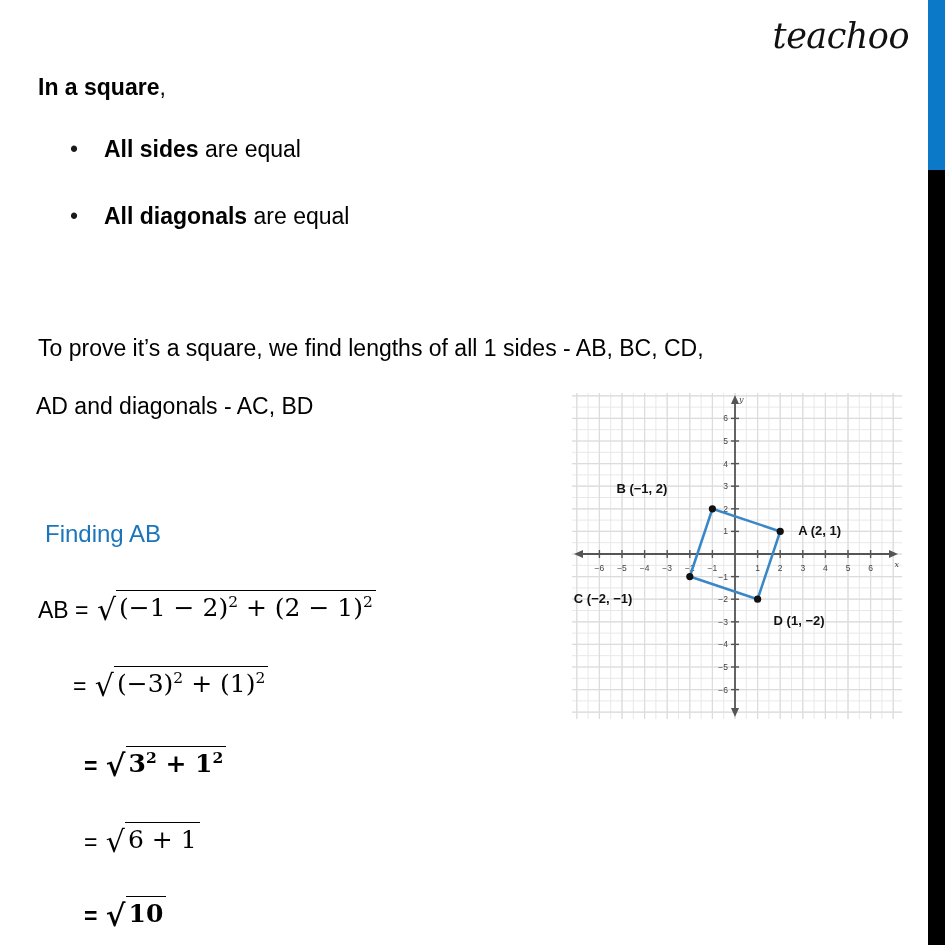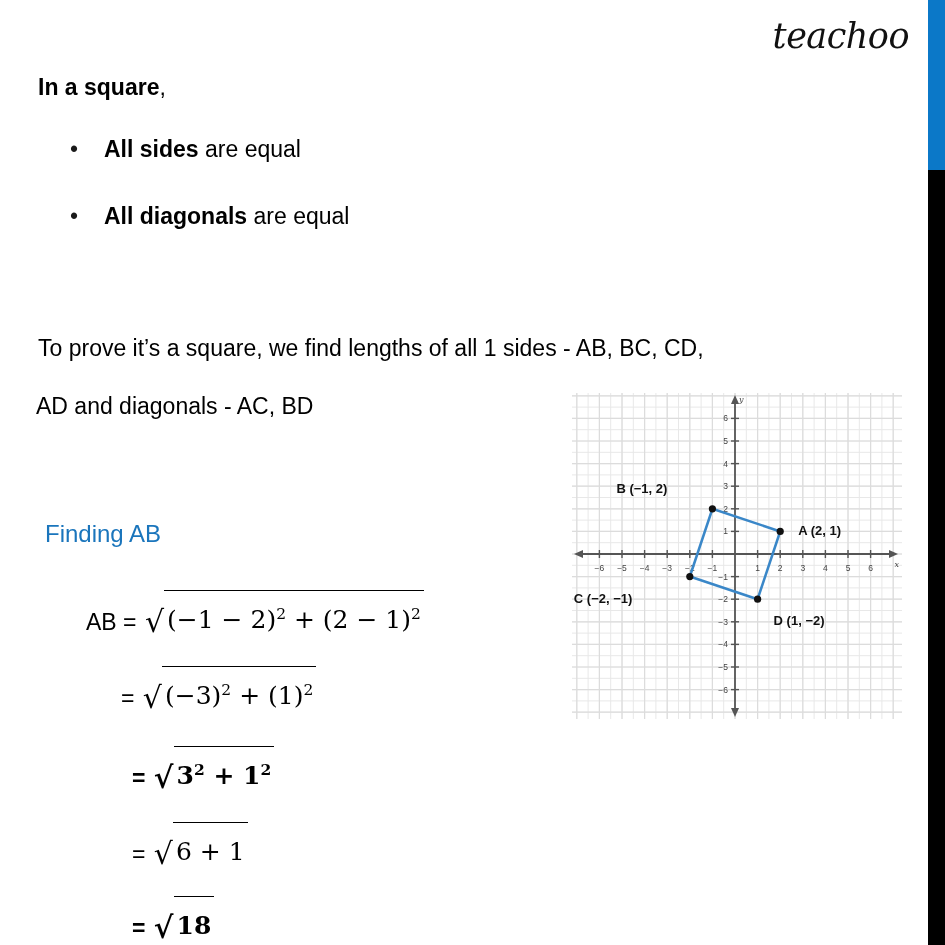--- a/index.html
+++ b/index.html
@@ -93,37 +93,36 @@
   .math {
     position: absolute;
     font-family: "DejaVu Serif", serif;
     font-size: 25px;
     white-space: nowrap;
     color: #000;
   }
   .math .lead {
     font-family: "Liberation Sans", sans-serif;
     font-size: 23px;
-    margin-left: 48px;
   }
   .radical {
     display: inline-block;
     position: relative;
     padding-left: 2px;
   }
   .radical > .sign {
     font-size: 30px;
     line-height: 1;
     position: relative;
     top: 2px;
   }
   .radical > .body {
     display: inline-block;
     border-top: 1.6px solid #000;
-    padding: 14px 3px 0 3px;
+    padding: 2px 3px 0 3px;
     position: relative;
     top: -2px;
   }
   sup { font-size: 0.62em; vertical-align: super; line-height: 0; }
 
   #eq-ab  { left: 38px; top: 592px; }
   #eq-2   { left: 73px; top: 668px; }
   #eq-3   { left: 84px; top: 748px; font-weight: 700; text-align: center; }
   #eq-4   { left: 84px; top: 824px; }
   #eq-5   { left: 84px; top: 898px; font-weight: 700; }
@@ -173,21 +172,21 @@
 
 <div class="math" id="eq-3">
   <span class="lead">= </span><span class="radical"><span class="sign">√</span><span class="body">3<sup>2</sup> + 1<sup>2</sup></span></span>
 </div>
 
 <div class="math" id="eq-4">
   <span class="lead">= </span><span class="radical"><span class="sign">√</span><span class="body">6 + 1</span></span>
 </div>
 
 <div class="math" id="eq-5">
-  <span class="lead">= </span><span class="radical"><span class="sign">√</span><span class="body">18</span></span>
+  <span class="lead">= </span><span class="radical"><span class="sign">√</span><span class="body">10</span></span>
 </div>
 
 <div id="graph">
   <svg id="graph-svg" width="330" height="326" viewBox="0 0 330 326">
       <line x1="4.79999999999999" y1="0" x2="4.79999999999999" y2="326" stroke="#e8e8e8" stroke-width="1"></line>
       <line x1="16.09999999999999" y1="0" x2="16.09999999999999" y2="326" stroke="#e8e8e8" stroke-width="1"></line>
       <line x1="27.39999999999999" y1="0" x2="27.39999999999999" y2="326" stroke="#e8e8e8" stroke-width="1"></line>
       <line x1="38.69999999999999" y1="0" x2="38.69999999999999" y2="326" stroke="#e8e8e8" stroke-width="1"></line>
       <line x1="49.999999999999986" y1="0" x2="49.999999999999986" y2="326" stroke="#e8e8e8" stroke-width="1"></line>
       <line x1="61.29999999999998" y1="0" x2="61.29999999999998" y2="326" stroke="#e8e8e8" stroke-width="1"></line>

